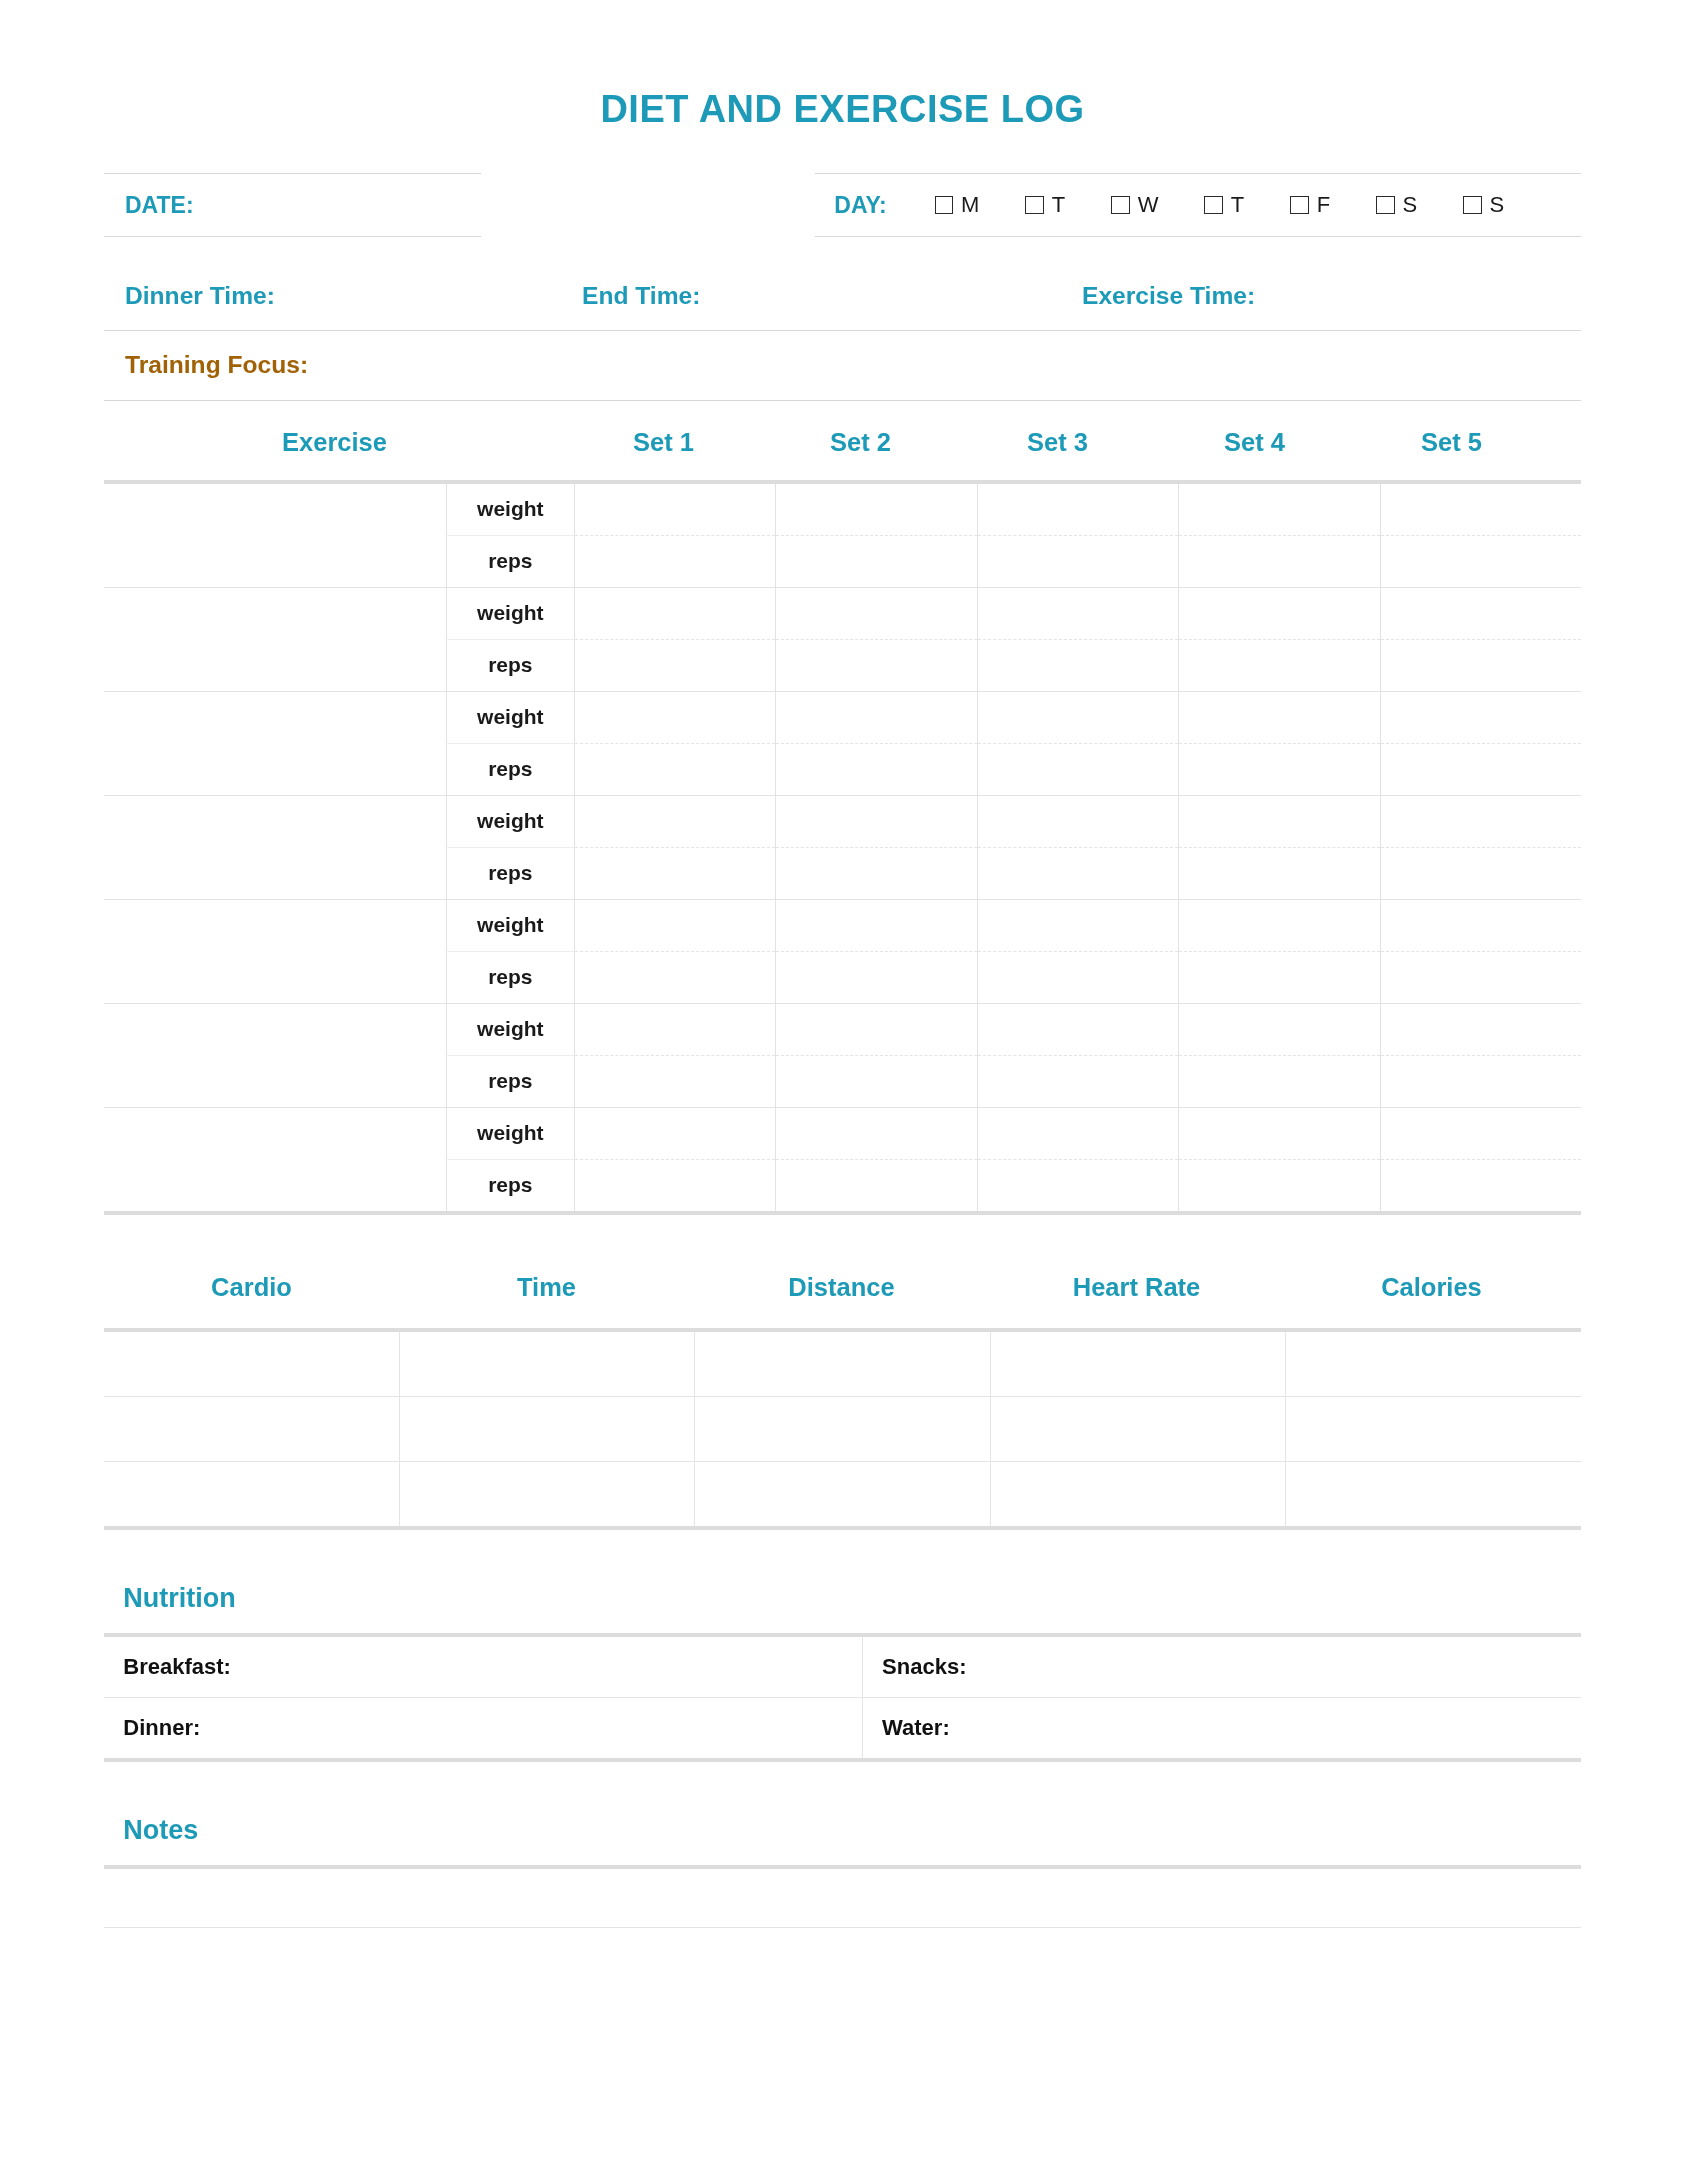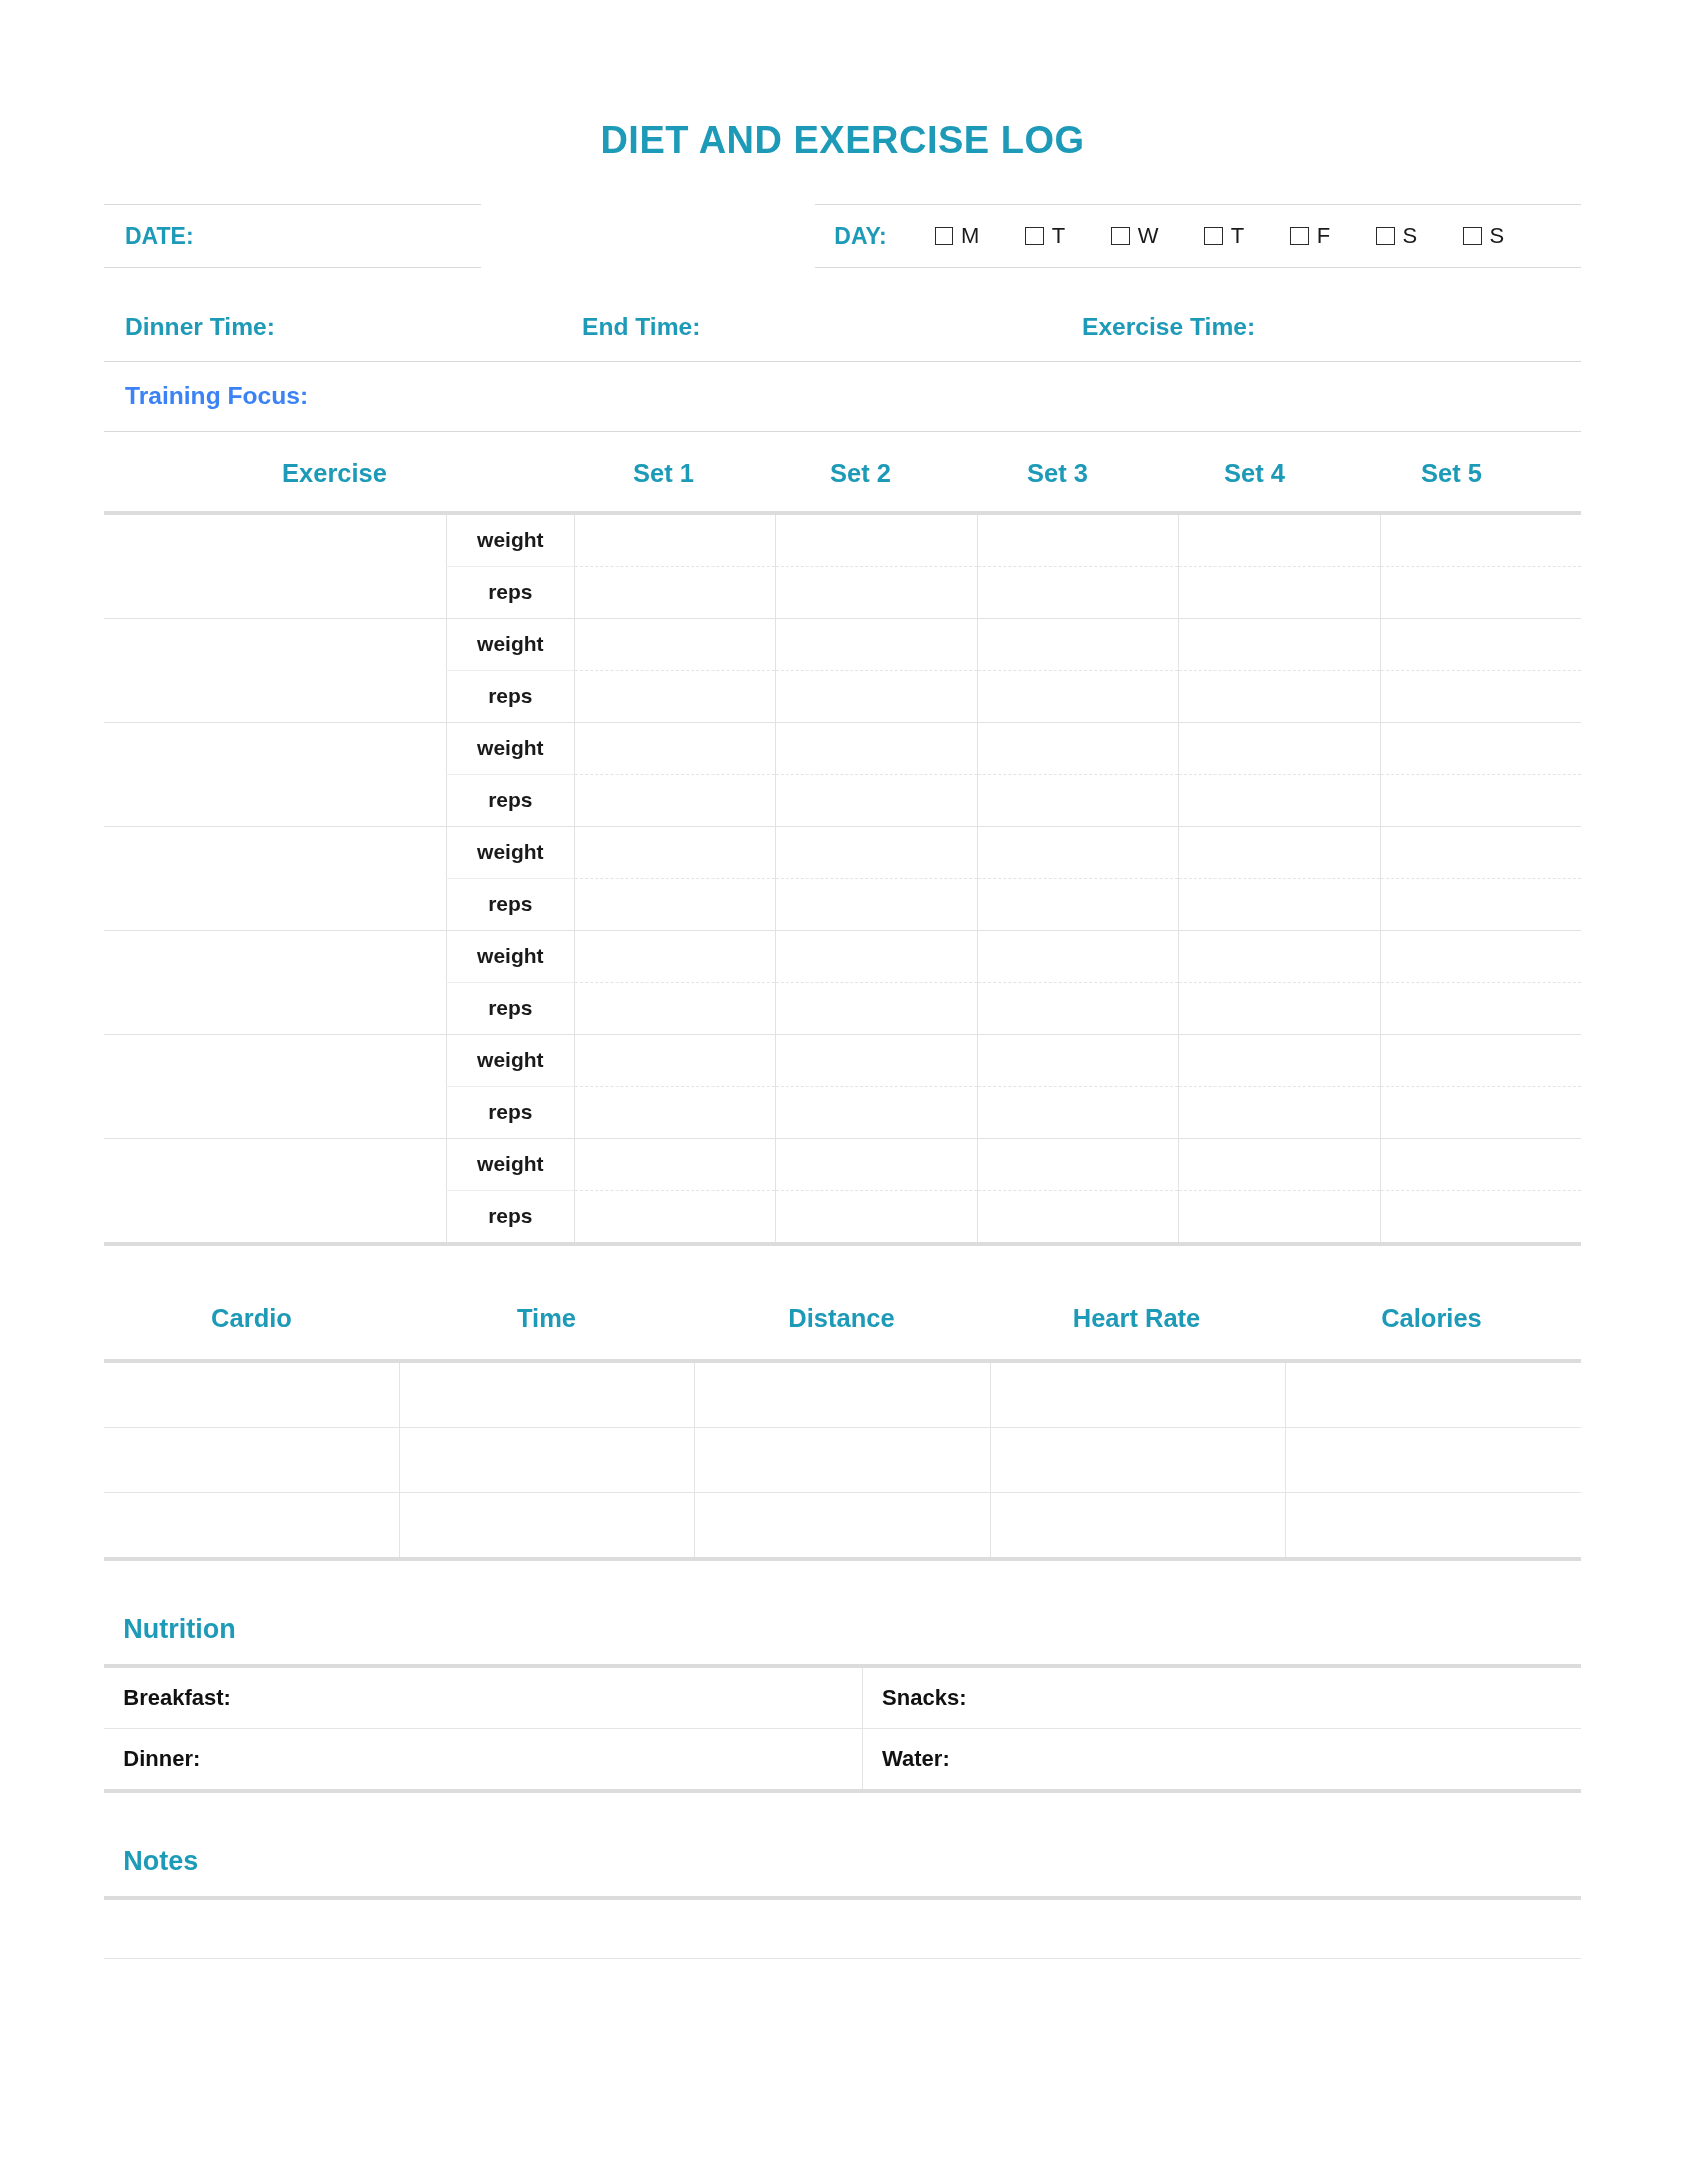--- a/index.html
+++ b/index.html
@@ -20,21 +20,21 @@
     height: 2181px;
     box-sizing: border-box;
     padding: 0 104px;
     position: relative;
     background: #fff;
   }
 
   
   .title-wrap {
     text-align: center;
-    padding-top: 119px;
+    padding-top: 88px;
   }
   .doc-title {
     color: #1d9ab7;
     font-size: 38px;
     font-weight: bold;
     letter-spacing: 0.5px;
     font-family: "Liberation Sans", sans-serif;
   }
 
   
@@ -113,21 +113,21 @@
   
   .focus-row {
     height: 70px;
     display: flex;
     align-items: center;
     border-bottom: 1.8px solid #d8d8d8;
     padding-left: 21px;
     box-sizing: border-box;
     font-size: 24.6px;
     font-weight: bold;
-    color: #3b82f6;
+    color: #a16207;
   }
 
   
   .ex-head {
     display: flex;
     height: 74px;
     align-items: center;
     margin-top: 5.3px;
   }
   .ex-head .h-ex { width: 461px; text-align: center; }

